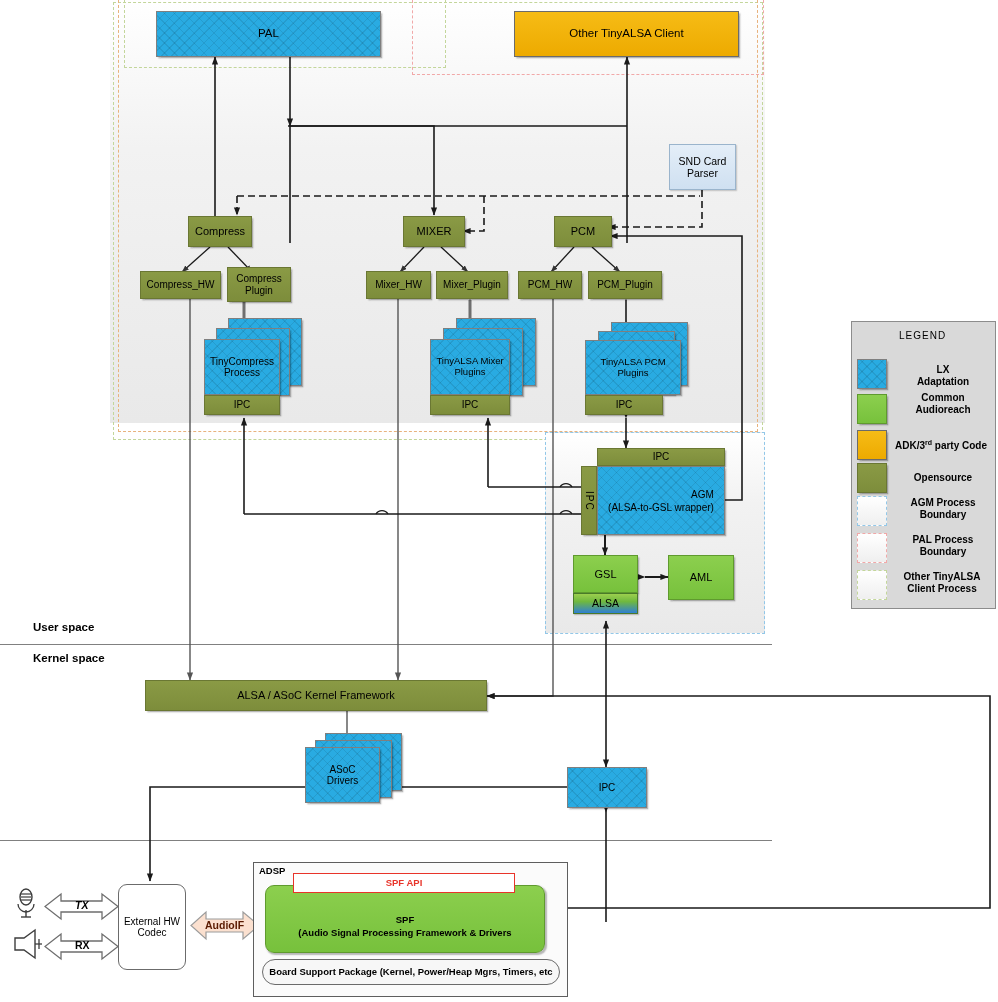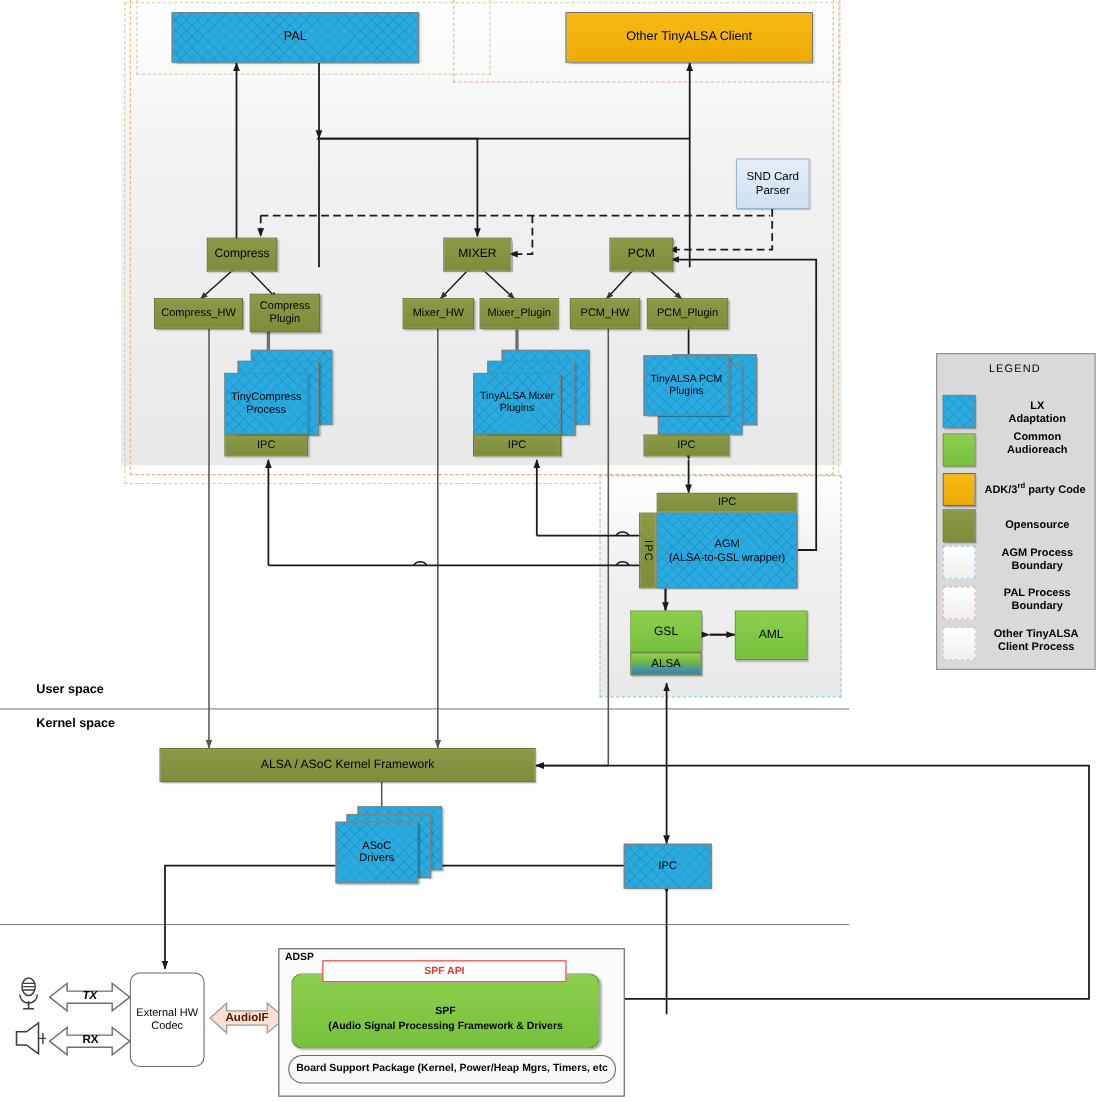--- a/index.html
+++ b/index.html
@@ -217,33 +217,33 @@
     <div class="card node blue" style="left:0px;top:21px;width:80px;height:56px;font-size:9.5px;">
       <span style="white-space:pre-line;">TinyALSA Mixer
 Plugins</span>
     </div>
     <div class="card node olive" style="left:0px;top:77px;width:80px;height:20px;font-size:10px;">IPC</div>
   </div>
 
   <div class="stack" style="left:585px;top:322px;width:110px;height:100px;">
     <div class="card blue" style="left:26px;top:0px;width:75px;height:62px;"></div>
     <div class="card blue" style="left:13px;top:9px;width:75px;height:62px;"></div>
-    <div class="card node blue" style="left:0px;top:1px;width:78px;height:55px;font-size:9.5px;align-items:center;">
+    <div class="card node blue" style="left:0px;top:18px;width:96px;height:55px;font-size:9.5px;align-items:center;">
       <span style="white-space:pre-line;">TinyALSA PCM
 Plugins</span>
     </div>
     <div class="card node olive" style="left:0px;top:73px;width:78px;height:20px;font-size:10px;">IPC</div>
   </div>
 
   <div class="abs node olive" style="left:597px;top:448px;width:128px;height:18px;font-size:10px;">IPC</div>
   <div class="abs node olive" style="left:581px;top:466px;width:16px;height:69px;font-size:10px;">
     <span style="writing-mode:vertical-rl;letter-spacing:1px;">IPC</span>
   </div>
   <div class="abs node blue" style="left:597px;top:466px;width:128px;height:69px;font-size:10px;">
-    <span style="white-space:pre-line;line-height:1.3;">AGM
+    <span style="white-space:pre-line;line-height:1.3;text-align:right;">AGM
 (ALSA-to-GSL wrapper)</span>
   </div>
 
   <div class="abs node lgreen" style="left:573px;top:555px;width:65px;height:38px;font-size:11px;">GSL</div>
   <div class="abs node osal" style="left:573px;top:593px;width:65px;height:21px;font-size:10.5px;">ALSA</div>
   <div class="abs node lgreen" style="left:668px;top:555px;width:66px;height:45px;font-size:11px;">AML</div>
 
   <div class="abs node olive" style="left:145px;top:680px;width:342px;height:31px;font-size:11px;">ALSA / ASoC Kernel Framework</div>
 
   <div class="stack" style="left:305px;top:733px;width:110px;height:80px;">

